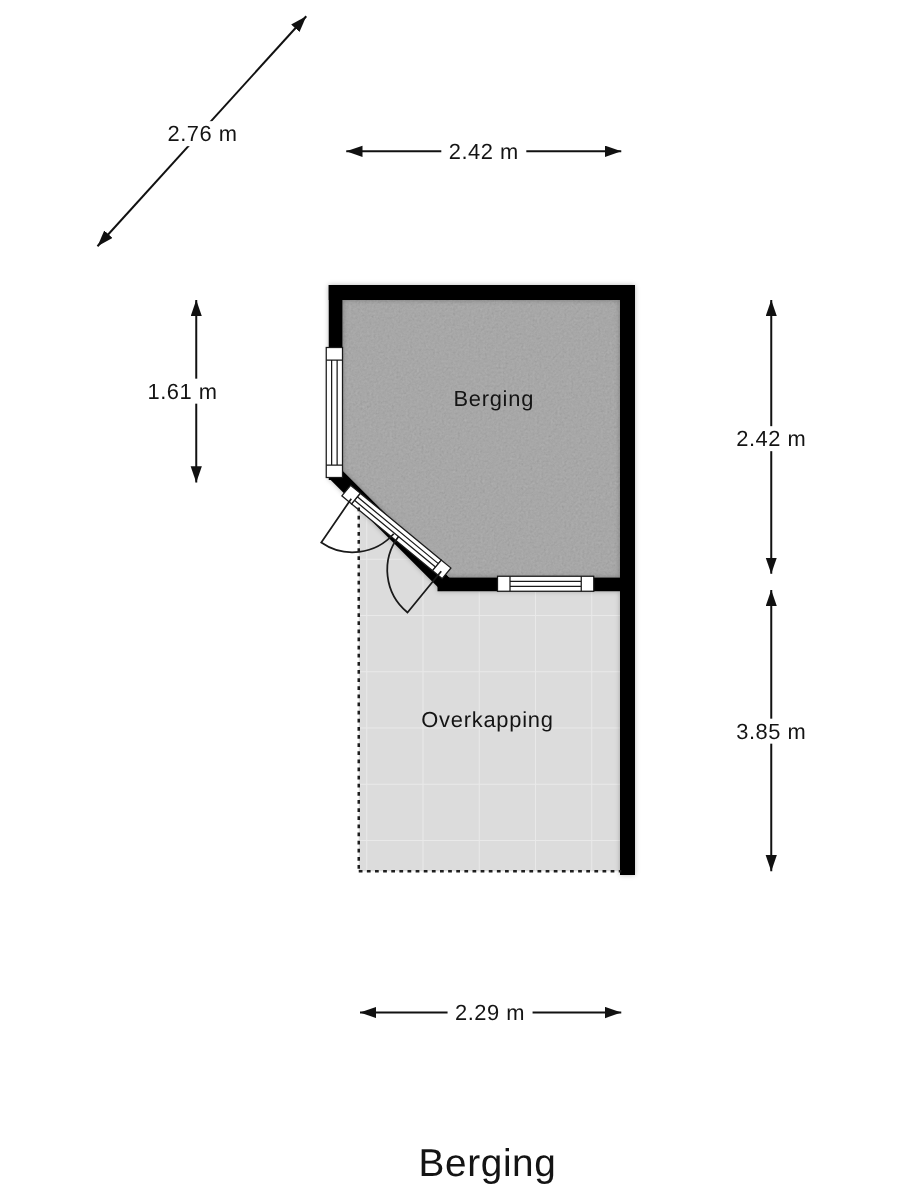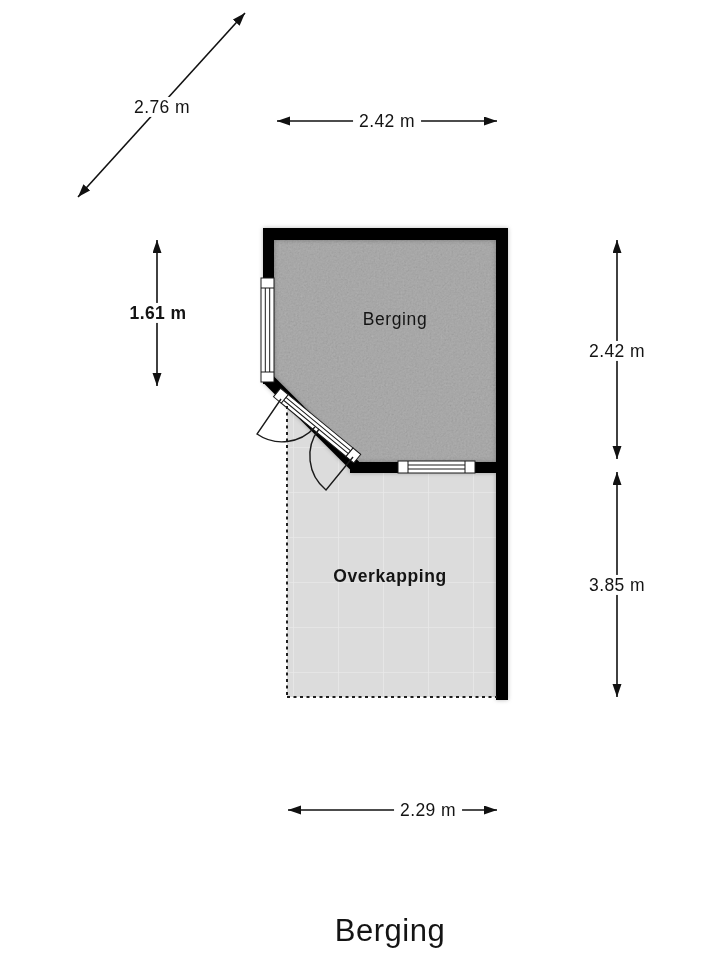--- a/index.html
+++ b/index.html
@@ -109,26 +109,26 @@
       <line x1="617" y1="240" x2="617" y2="459"></line>
       <line x1="617" y1="472" x2="617" y2="697"></line>
       <line x1="288" y1="810" x2="497" y2="810"></line>
     </g>
   </svg>
 
   <div class="lbl dim" style="left:162px; top:107px;">2.76 m</div>
 
   <div class="lbl dim" style="left:387px; top:121px;">2.42 m</div>
 
-  <div class="lbl dim" style="left:158px; top:313px;font-weight:bold;">1.61 m</div>
+  <div class="lbl dim" style="left:146px; top:313px;">1.61 m</div>
 
   <div class="lbl dim" style="left:617px; top:351px;">2.42 m</div>
 
   <div class="lbl dim" style="left:617px; top:585px;">3.85 m</div>
 
-  <div class="lbl dim" style="left:392px; top:810px;margin-left:36px;">2.29 m</div>
+  <div class="lbl dim" style="left:392px; top:810px;">2.29 m</div>
 
   <div class="lbl room" style="left:395px; top:319px;">Berging</div>
 
-  <div class="lbl room" style="left:390px; top:576px;font-weight:bold;">Overkapping</div>
+  <div class="lbl room" style="left:390px; top:576px;">Overkapping</div>
 
   <div class="lbl plan-title" style="left:390px; top:931px;">Berging</div>
 </div>
 
 </body></html>

